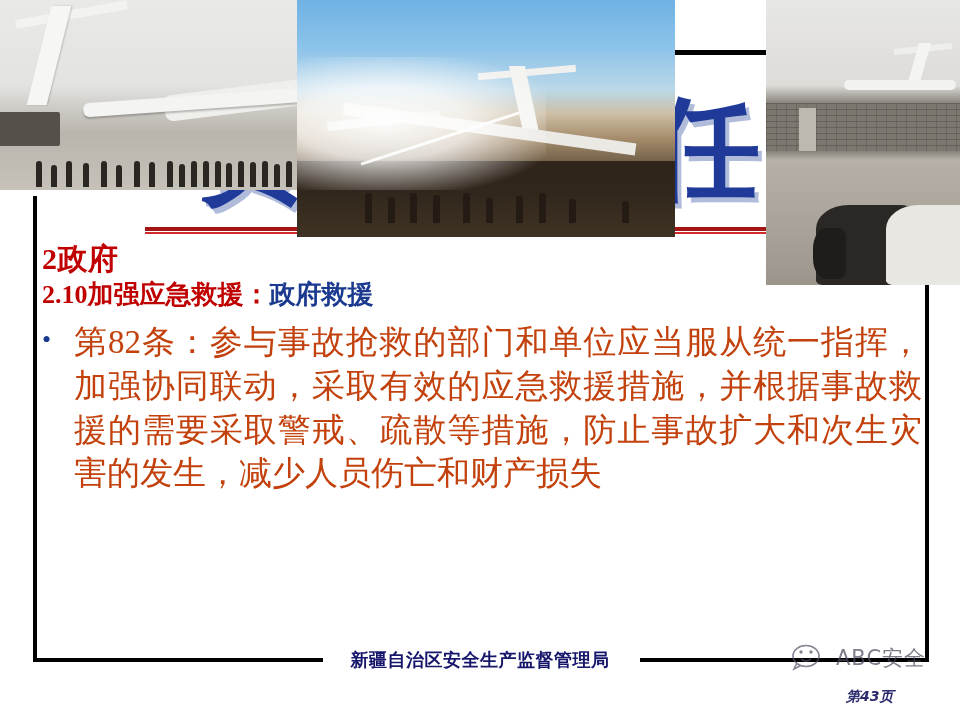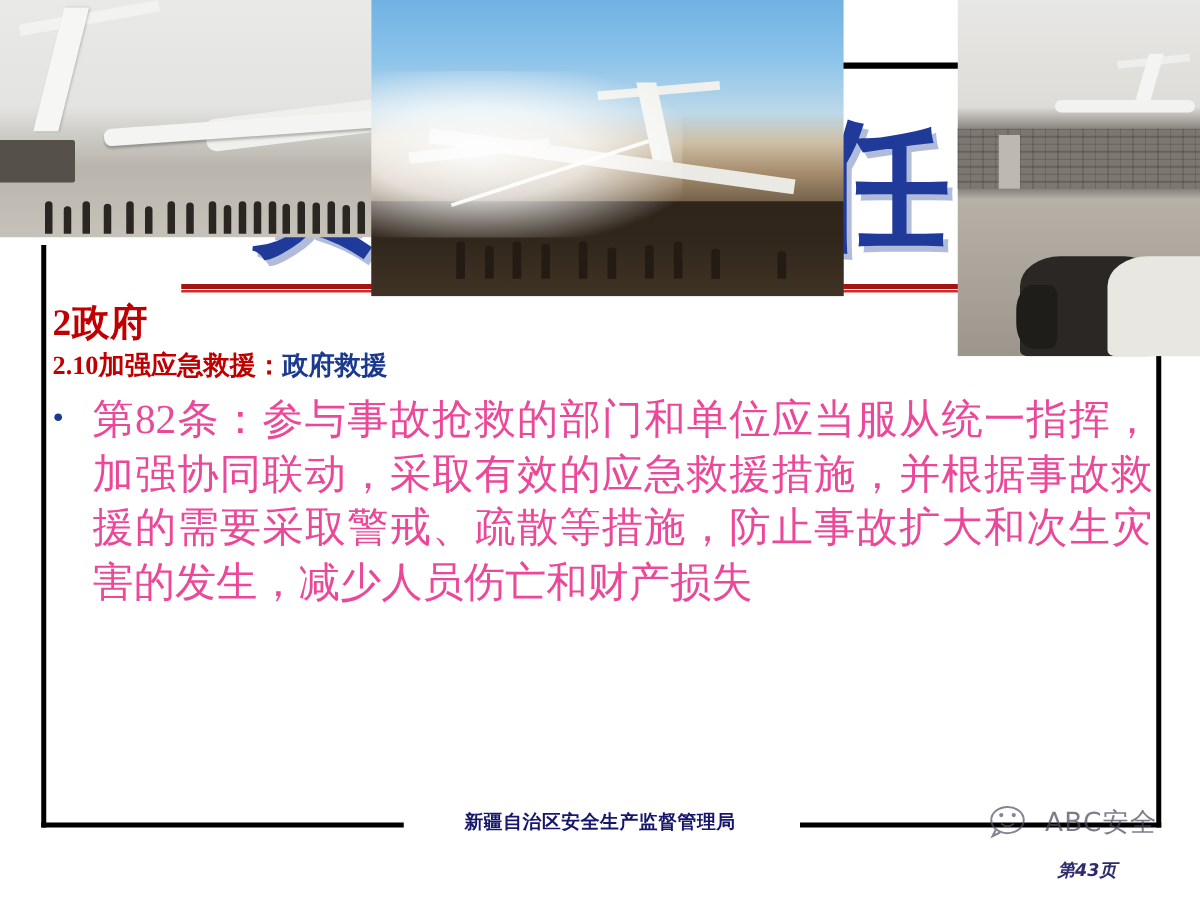--- a/index.html
+++ b/index.html
@@ -231,21 +231,21 @@
   .head-red {
     color: #c00000;
     font-weight: bold;
     font-size: 30px;
     line-height: 1.24;
     letter-spacing: 0.5px;
     margin: 0 0 2px 0;
   }
   .head-mixed {
     font-weight: bold;
-    font-size: 21px;
+    font-size: 26px;
     line-height: 1.24;
     margin: 0 0 10px 0;
     color: #c00000;
     white-space: nowrap;
   }
   .head-mixed .blue { color: #1b3a8f; }
 
   .bullet-row {
     display: flex;
     align-items: flex-start;
@@ -254,21 +254,21 @@
   .bullet-dot {
     color: #1b3a8f;
     font-size: 26px;
     line-height: 1.32;
     width: 32px;
     flex: 0 0 32px;
     text-align: left;
     padding-top: 2px;
   }
   .bullet-text {
-    color: #ec4899;
+    color: #c2410c;
     font-size: 33px;
     line-height: 1.32;
     letter-spacing: 0px;
     flex: 1 1 auto;
     text-align: justify;
     font-family: Liberation Serif, serif;
   }
 
   
   .footer {
@@ -276,21 +276,21 @@
     left: 0; top: 648px;
     width: 960px;
     display: flex;
     align-items: center;
     justify-content: center;
     z-index: 5;
   }
   .footer-text {
     color: #16166b;
     font-weight: bold;
-    font-size: 15px;
+    font-size: 18px;
     letter-spacing: 0.5px;
     font-family: "DejaVu Sans", "Liberation Sans", sans-serif;
     white-space: nowrap;
   }
 
   
   .watermark {
     position: absolute;
     left: 786px; top: 636px;
     width: 168px; height: 52px;

